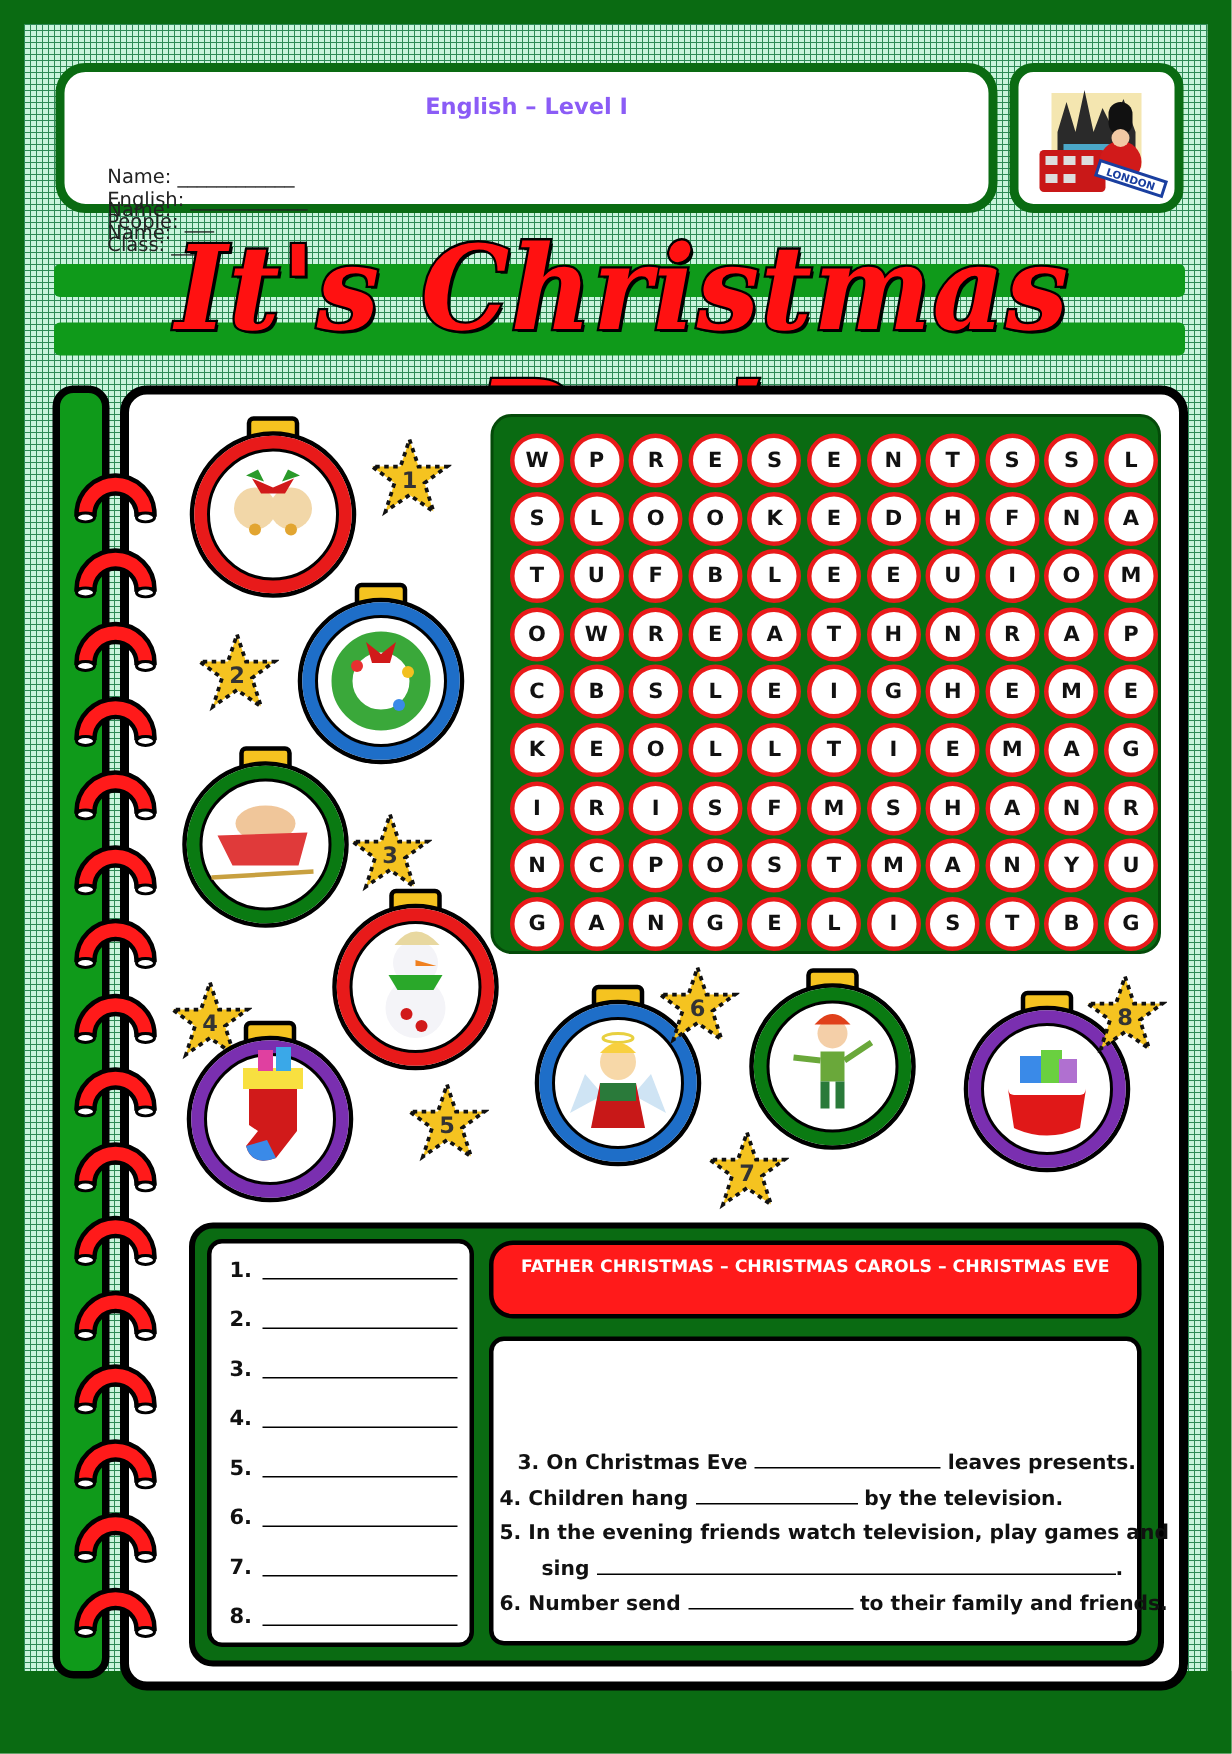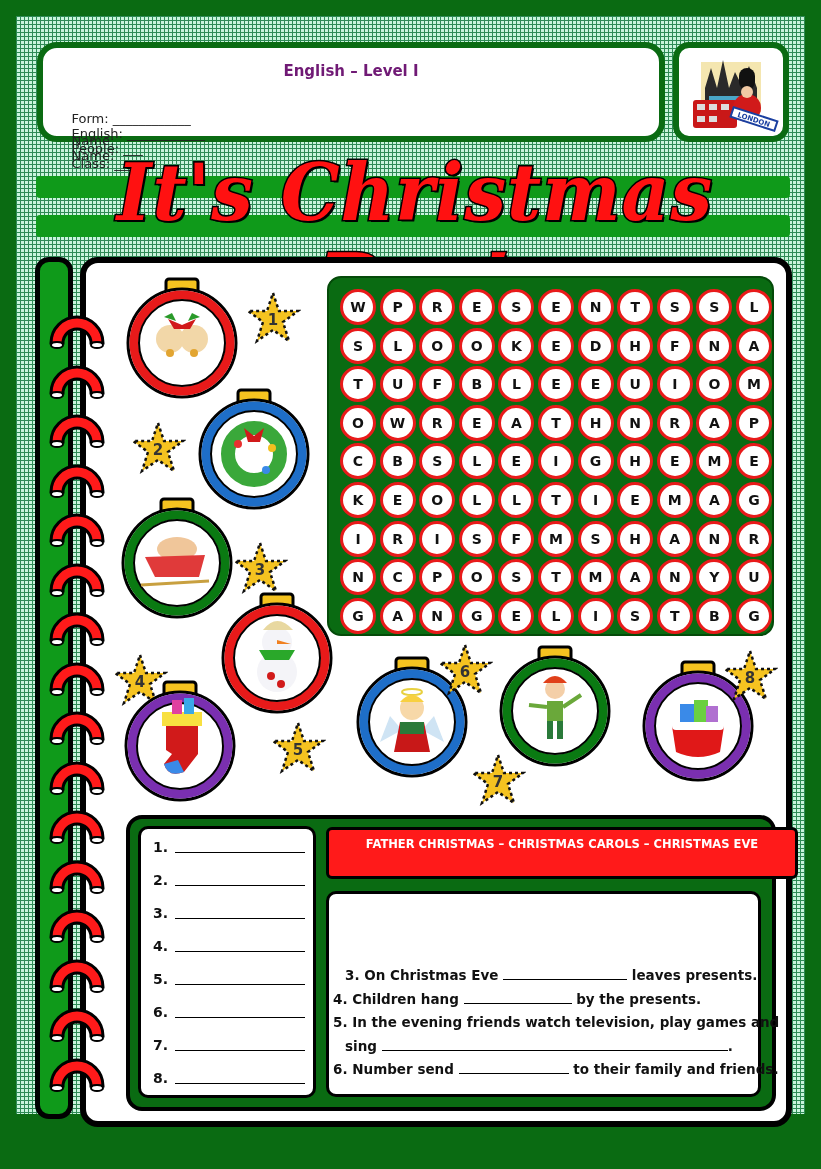--- a/index.html
+++ b/index.html
@@ -17,21 +17,21 @@
       linear-gradient(90deg, #2e8a55 1px, transparent 1px);
     background-size: 4px 4px;
   }
   .bottom-band { position: absolute; left: 0; top: 1114px; width: 821px; height: 55px; background: #0a6b12; }
 
   
   .header-card {
     position: absolute; left: 37px; top: 42px; width: 628px; height: 100px;
     background: #fff; border: 6px solid #0a6b12; border-radius: 20px;
   }
-  .header-title { position: absolute; left: 0; right: 0; top: 14px; text-align: center; font-weight: bold; font-size: 15px; color: #701a75; }
+  .header-title { position: absolute; left: 0; right: 0; top: 14px; text-align: center; font-weight: bold; font-size: 15px; color: #8b5cf6; }
   .header-row { position: absolute; left: 12px; font-size: 13px; color: #222; white-space: pre; }
   .header-row.r1 { top: 48px; }
   .header-row.r2 { top: 70px; }
   .header-row span { margin-right: 12px; }
 
   .logo-card {
     position: absolute; left: 673px; top: 42px; width: 116px; height: 100px;
     background: #fff; border: 6px solid #0a6b12; border-radius: 16px; overflow: hidden;
   }
 
@@ -85,43 +85,43 @@
   }
   .answers-box {
     position: absolute; left: 138px; top: 826px; width: 178px; height: 272px;
     background: #fff; border: 3px solid #000; border-radius: 10px;
   }
   .answer-line { position: absolute; left: 12px; right: 8px; height: 22px; font-weight: bold; font-size: 14px; color: #111; }
   .answer-line .num { position: absolute; left: 0; bottom: 2px; }
   .answer-line .blank { position: absolute; left: 22px; right: 0; bottom: 4px; border-bottom: 1.5px solid #000; }
 
   .wordbank {
-    position: absolute; left: 326px; top: 827px; width: 472px; height: 52px;
-    background: #ff1a1a; border: 3px solid #000; border-radius: 6px;
+    position: absolute; left: 326px; top: 827px; width: 435px; height: 52px;
+    background: #ff1a1a; border: 3px solid #000; border-radius: 16px;
     color: #fff; font-weight: bold; font-size: 11.5px; text-align: center; line-height: 18px; padding-top: 5px;
   }
   .sentences {
     position: absolute; left: 326px; top: 891px; width: 435px; height: 206px;
     background: #fff; border: 3px solid #000; border-radius: 10px;
     font-size: 13.5px; color: #111; font-weight: bold;
   }
   .sentence { position: absolute; left: 4px; white-space: nowrap; }
   .sentence sup { font-size: 8px; vertical-align: top; }
   .sentence .blank { display: inline-block; border-bottom: 1.5px solid #000; height: 12px; vertical-align: baseline; }
 </style>
 </head>
 <body>
 
 <div class="page"></div>
 <div class="bottom-band"></div>
 
 <div class="header-card">
   <div class="header-title">English – Level I</div>
   <div class="header-row r1">
-    <span>Form: ____________</span>
+    <span>Name: ____________</span>
     <span>English: ____________</span>
     <span>People: ___</span>
     <span>Class: ___</span>
   </div>
   <div class="header-row r2">
     <span style="margin-right:40px">Name:</span>
     <span>Name:</span>
   </div>
 </div>
 
@@ -508,17 +508,17 @@
       <span class="blank"></span>
     </div>
   </div>
 
 <div class="wordbank">
   <div>FATHER CHRISTMAS – CHRISTMAS CAROLS – CHRISTMAS EVE</div>
 </div>
 
 <div class="sentences" id="sentences">
     <div class="sentence" style="top: 73px; margin-left: 12px;"><span>3.</span> <span>On Christmas Eve </span><span class="blank" style="width:124px"></span><span> leaves presents.</span></div>
-    <div class="sentence" style="top: 96.5px;"><span>4.</span> <span>Children hang </span><span class="blank" style="width:108px"></span><span> by the presents.</span></div>
+    <div class="sentence" style="top: 96.5px;"><span>4.</span> <span>Children hang </span><span class="blank" style="width:108px"></span><span> by the television.</span></div>
     <div class="sentence" style="top: 120px;"><span>5.</span> <span>In the evening friends watch television, play games and</span></div>
-    <div class="sentence" style="top: 143.5px; left: 16px;"><span>sing </span><span class="blank" style="width:346px"></span><span>.</span></div>
+    <div class="sentence" style="top: 143.5px; left: 32px;"><span>sing </span><span class="blank" style="width:346px"></span><span>.</span></div>
     <div class="sentence" style="top: 167px;"><span>6.</span> <span>Number send </span><span class="blank" style="width:110px"></span><span> to their family and friends.</span></div>
   </div>
 
 </body></html>

